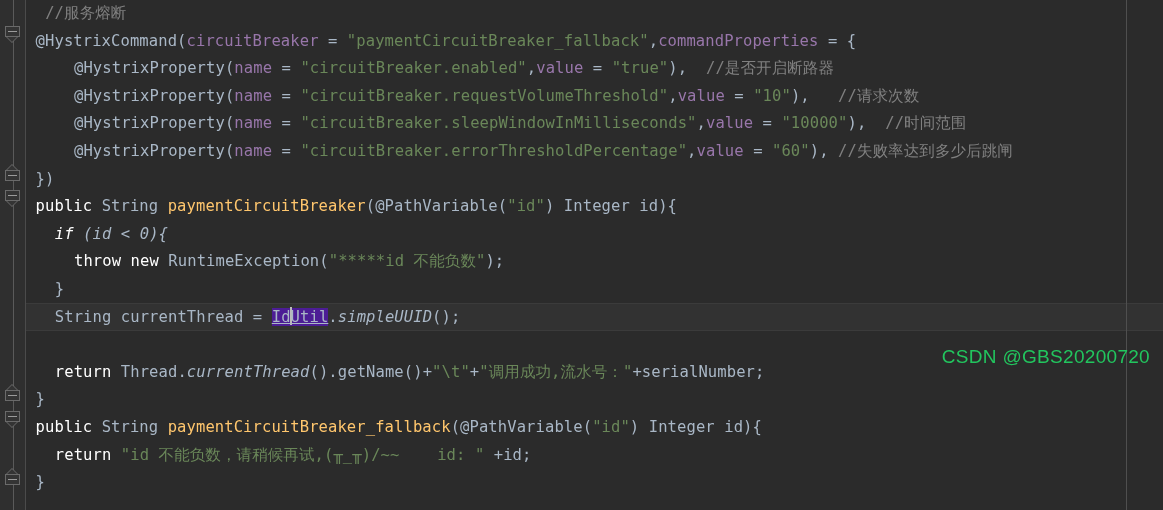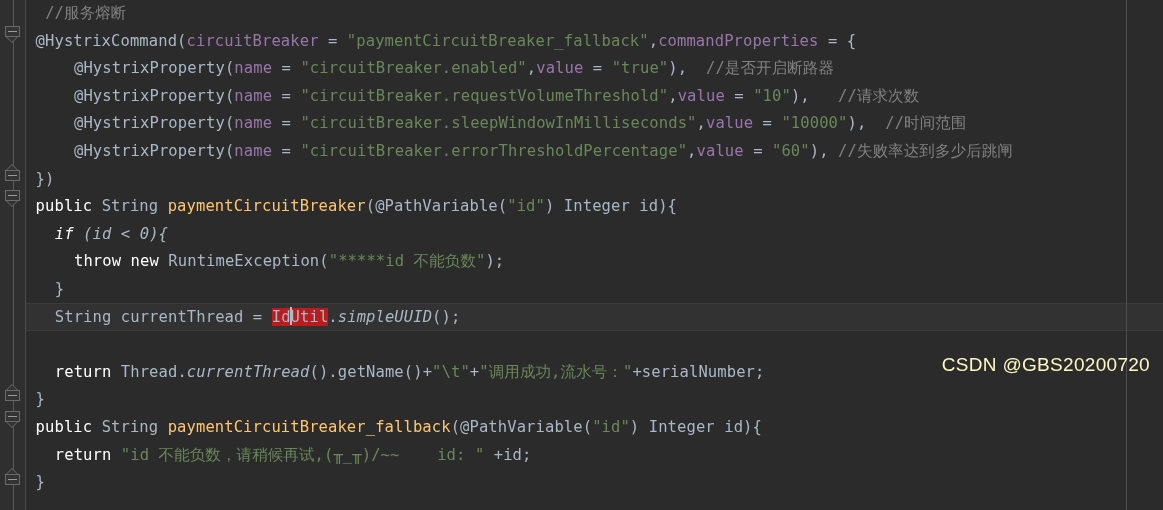--- a/index.html
+++ b/index.html
@@ -156,40 +156,41 @@
   .tk-comment   { color: #808080; }
   .tk-keyword   { color: #ffffff; }
   .tk-string    { color: #6a8759; }
   .tk-ident     { color: #a9b7c6; }
   .tk-field     { color: #9876aa; }
   .tk-method    { color: #ffc66d; }
   .tk-static    { color: #a9b7c6; font-style: italic; }
   .tk-punct     { color: #a9b7c6; }
 
   .hl-ident {
-    background: #b91c1c;
+    background: #4c1d95;
+    text-decoration: underline;
   }
 
   .caret {
     display: inline-block;
     width: 0;
     border-left: 2px solid #bbbbbb;
     height: 18px;
     vertical-align: -3px;
     margin: 0 -1px;
   }
 
   
   .watermark {
     position: absolute;
     right: 13px;
-    bottom: 8px;
+    bottom: 16px;
     font-family: "Liberation Sans", sans-serif;
     font-size: 19px;
-    color: #fef9c3;
+    color: #22c55e;
     letter-spacing: 0.3px;
     z-index: 10;
   }
 </style>
 </head>
 <body>
 
 <div id="editor">
 
   <div class="gutter"></div>

